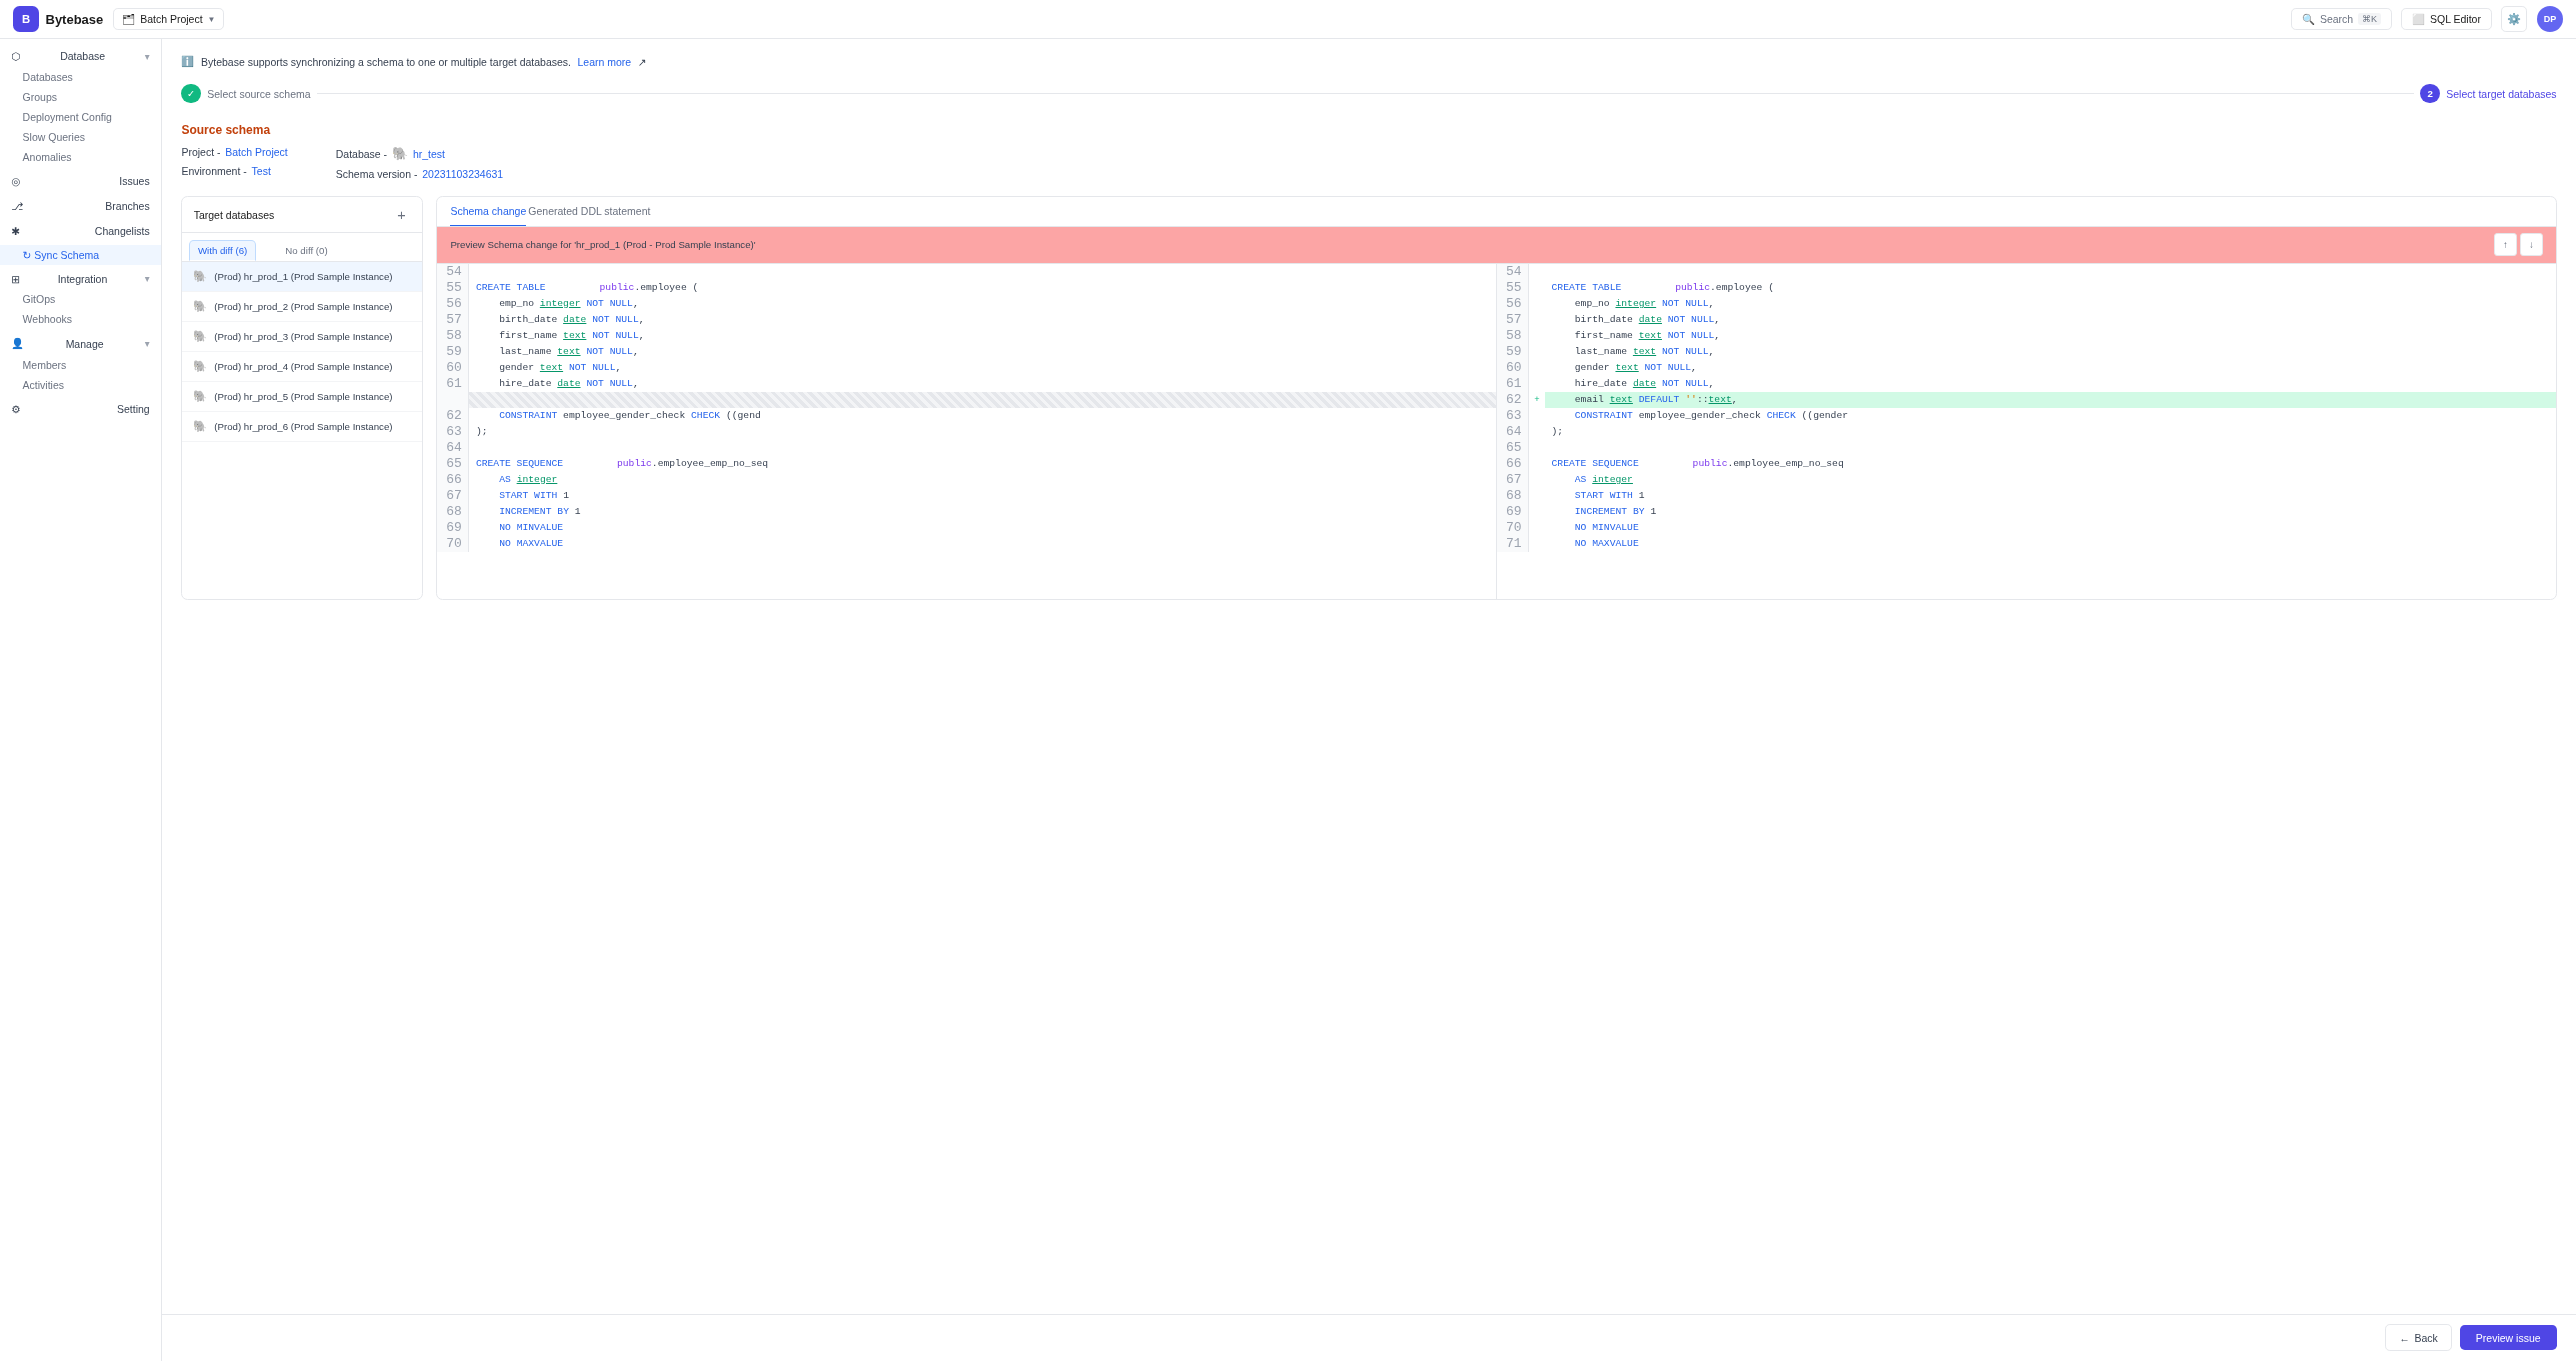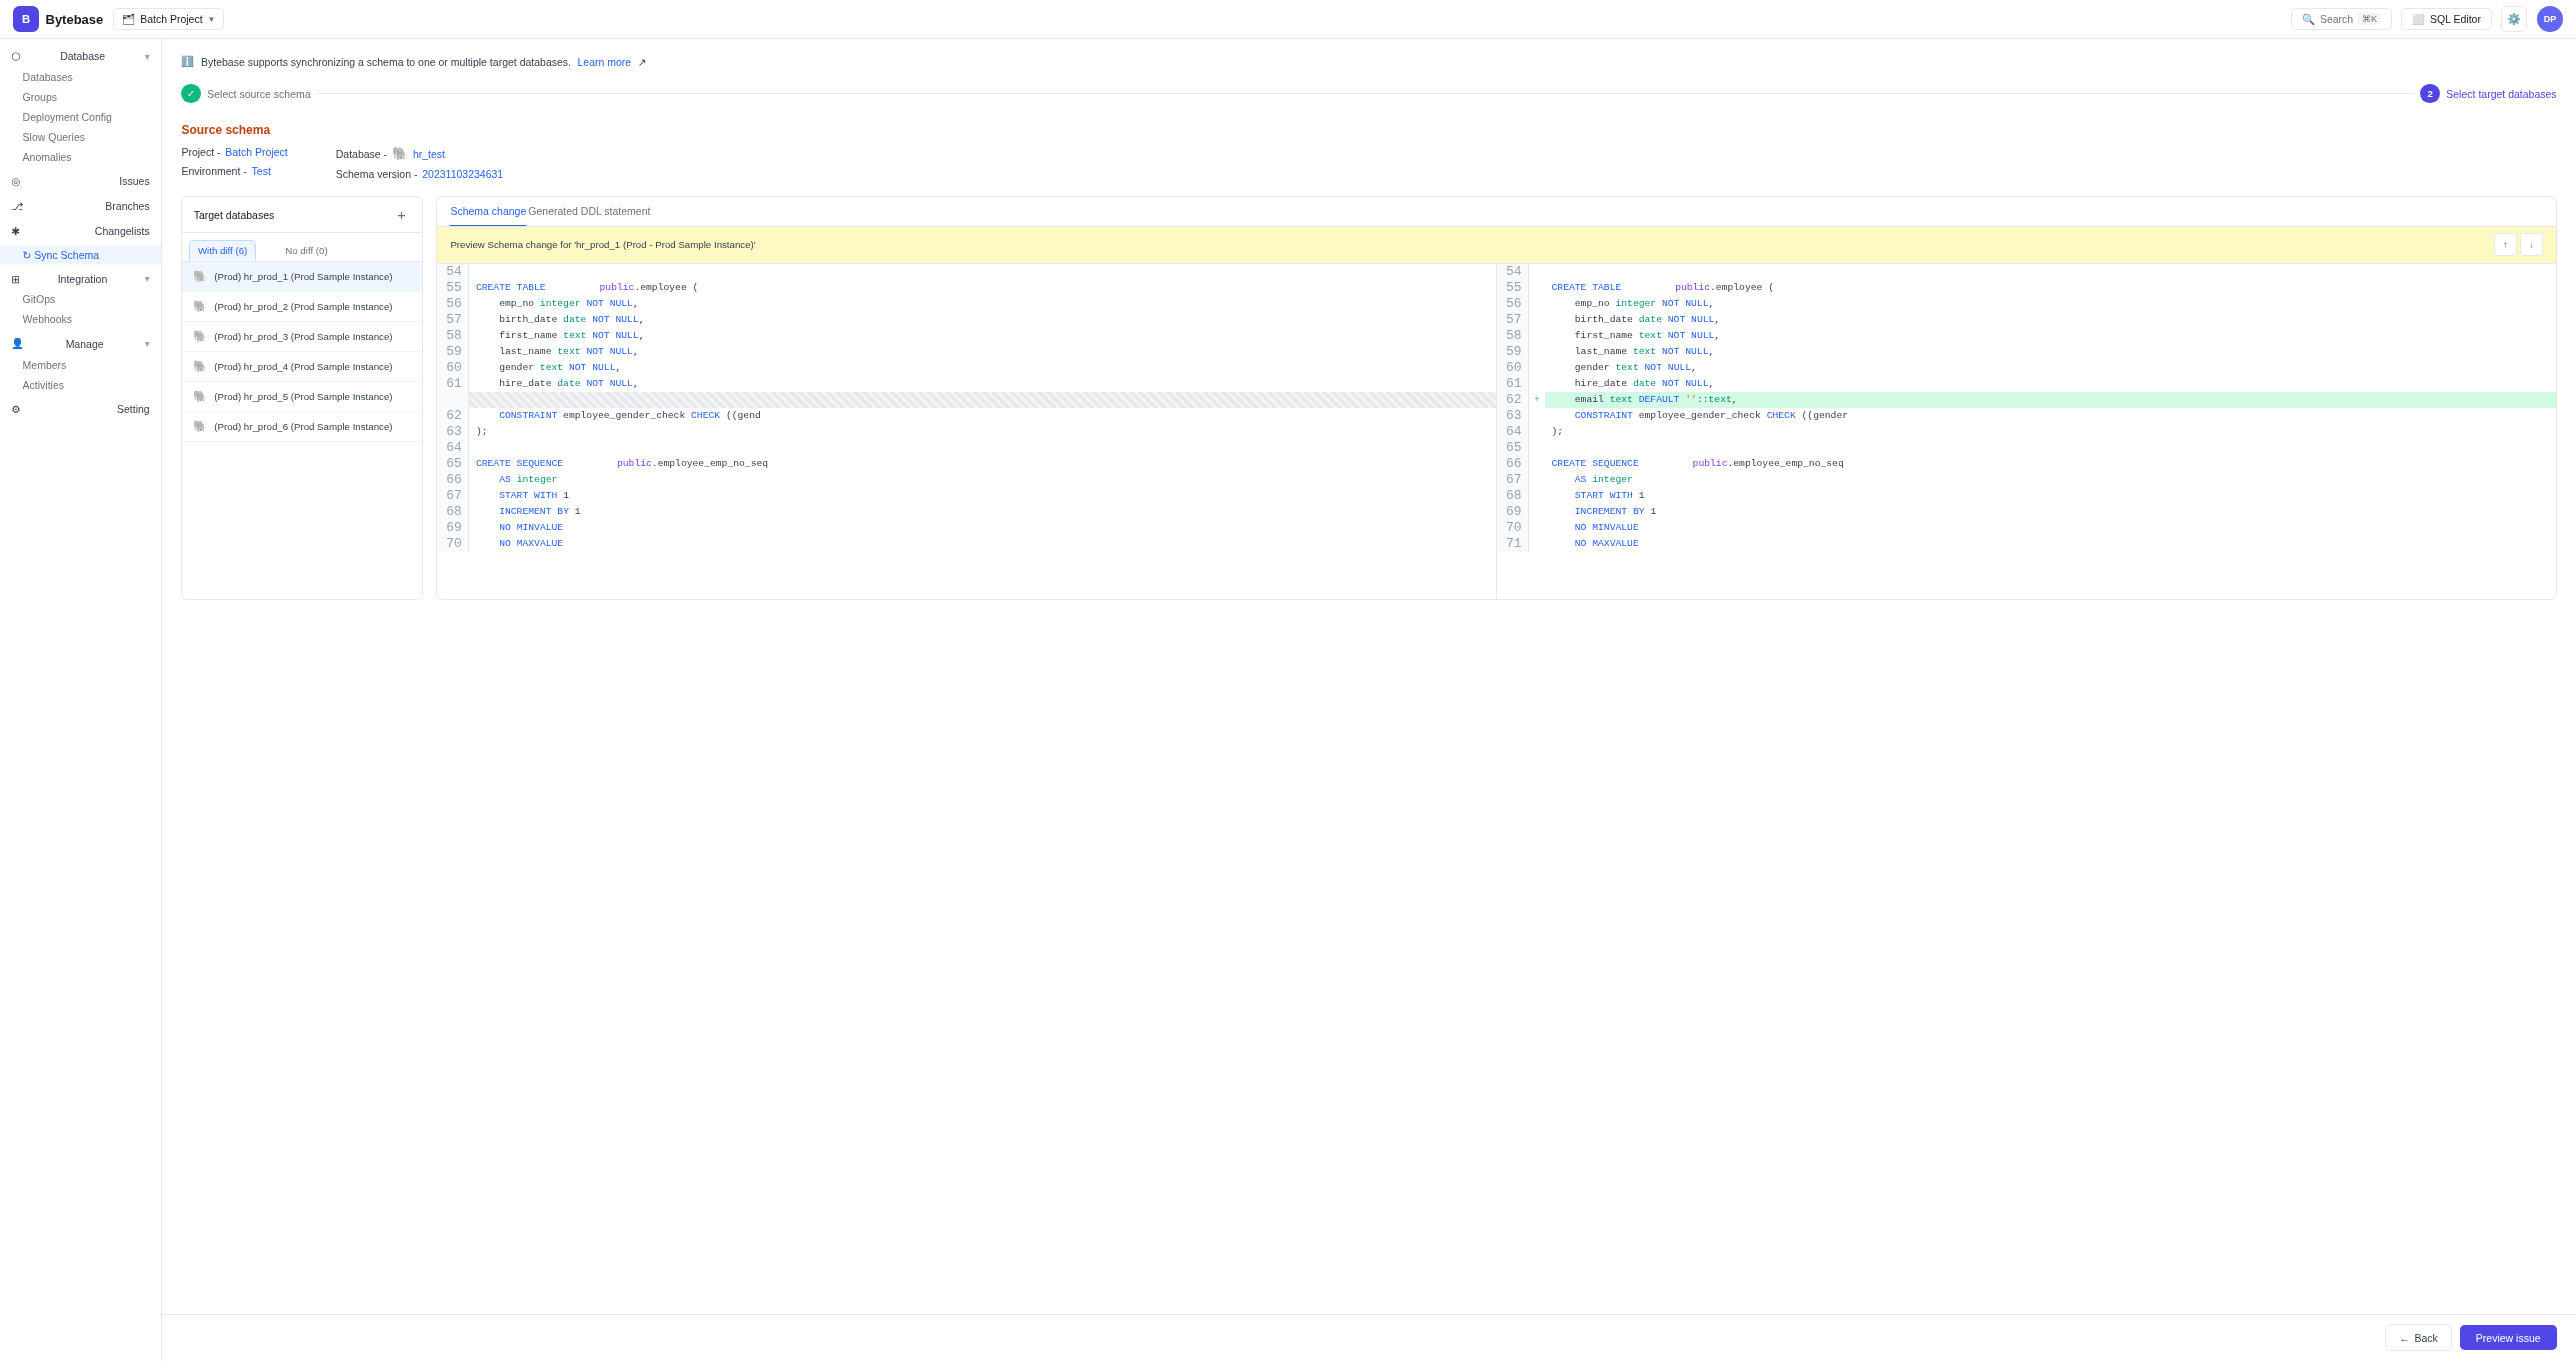--- a/index.html
+++ b/index.html
@@ -69,40 +69,40 @@
     .db-list { flex: 1; overflow-y: auto; }
     .db-item { display: flex; align-items: center; gap: 6.5px; padding: 8px 11.3px; cursor: pointer; font-size: 9.7px; color: #374151; border-bottom: 0.8px solid #f3f4f6; }
     .db-item.selected { background: #eff6ff; }
     .db-item-icon { font-size: 11.3px; }
 
     
     .diff-panel { flex: 1; border: 0.8px solid #e5e7eb; border-radius: 6.5px; display: flex; flex-direction: column; overflow: hidden; }
     .diff-tabs-row { display: flex; align-items: center; border-bottom: 0.8px solid #e5e7eb; padding: 0 13px; gap: 2px; }
     .diff-tab-item { padding: 8px 0; font-size: 10.5px; cursor: pointer; border-bottom: 1.6px solid transparent; color: #6b7280; }
     .diff-tab-item.active { color: #2563eb; border-bottom-color: #2563eb; font-weight: 500; }
-    .diff-preview-title { padding: 6.5px 13px; font-size: 9.7px; color: #374151; border-bottom: 0.8px solid #e5e7eb; background: #fef9c3; display: flex; align-items: center; justify-content: space-between; }
+    .diff-preview-title { padding: 6.5px 13px; font-size: 9.7px; color: #374151; border-bottom: 0.8px solid #e5e7eb; background: #fca5a5; display: flex; align-items: center; justify-content: space-between; }
     .diff-nav { display: flex; gap: 3.2px; }
     .diff-nav-btn { width: 22.6px; height: 22.6px; border: 0.8px solid #e5e7eb; border-radius: 3.2px; background: white; cursor: pointer; display: flex; align-items: center; justify-content: center; font-size: 9.7px; color: #6b7280; }
 
     
     .code-area { display: flex; flex: 1; overflow: hidden; font-family: 'Courier New', monospace; font-size: 9.7px; }
     .code-col { flex: 1; overflow: auto; border-right: 0.8px solid #e5e7eb; }
     .code-col:last-child { border-right: none; }
     .code-line { display: flex; min-height: 16px; }
     .line-num { width: 32px; text-align: right; padding: 0 6.5px; color: #9ca3af; background: #f9fafb; border-right: 0.8px solid #e5e7eb; flex-shrink: 0; user-select: none; font-size: 13px; line-height: 16px; }
     .line-content { padding: 0 6.5px; color: #374151; white-space: pre; line-height: 16px; flex: 1; }
     .line-content.added { background: #d1fae5; }
     .line-marker { width: 16px; flex-shrink: 0; text-align: center; line-height: 16px; font-size: 9px; color: #10b981; }
     .hatch { background: repeating-linear-gradient(45deg, #f3f4f6, #f3f4f6 3.2px, #e5e7eb 3.2px, #e5e7eb 6.5px); }
 
     
     .kw-blue { color: #2563eb; font-weight: 500; }
     .kw-purple { color: #7c3aed; padding-left: 48px; }
     .kw-orange { color: #d97706; }
-    .kw-green { color: #059669; }
+    .kw-green { color: #059669; text-decoration: underline; }
 
     
     .bottom-bar { border-top: 0.8px solid #e5e7eb; padding: 9.7px 19.4px; display: flex; justify-content: flex-end; gap: 8px; align-items: center; }
     .back-btn { display: flex; align-items: center; gap: 4.8px; padding: 6.5px 13px; border: 0.8px solid #e5e7eb; border-radius: 4.8px; background: white; cursor: pointer; font-size: 10.5px; color: #374151; }
     .preview-btn { padding: 6.5px 16px; background: #4f46e5; color: white; border: none; border-radius: 4.8px; cursor: pointer; font-size: 10.5px; font-weight: 500; }
   </style>
 </head>
 <body>
 
 <div class="topbar">

